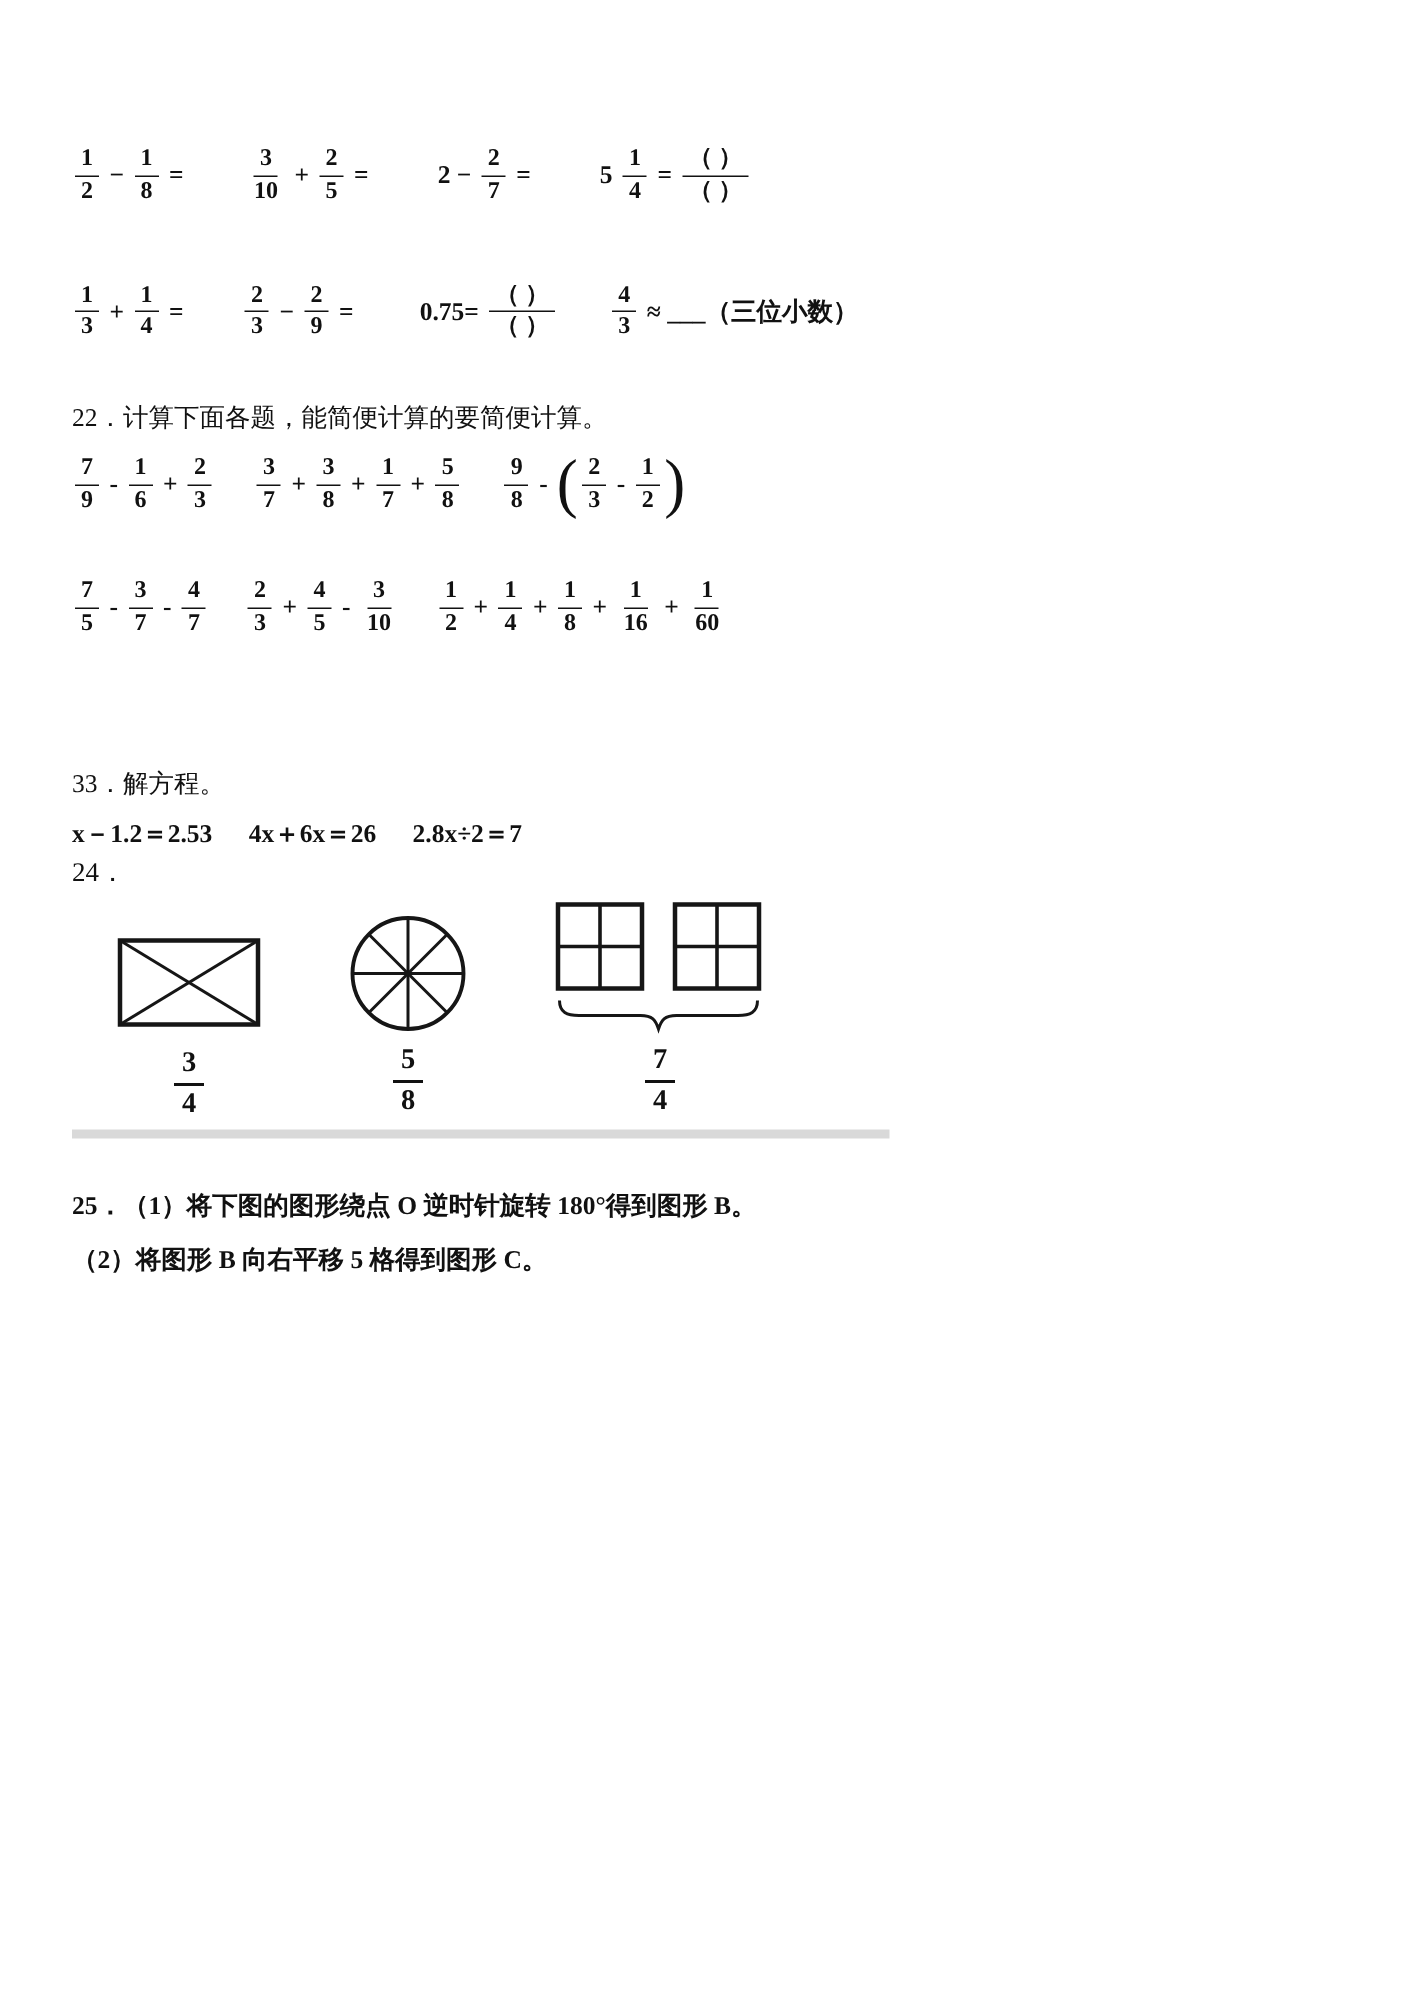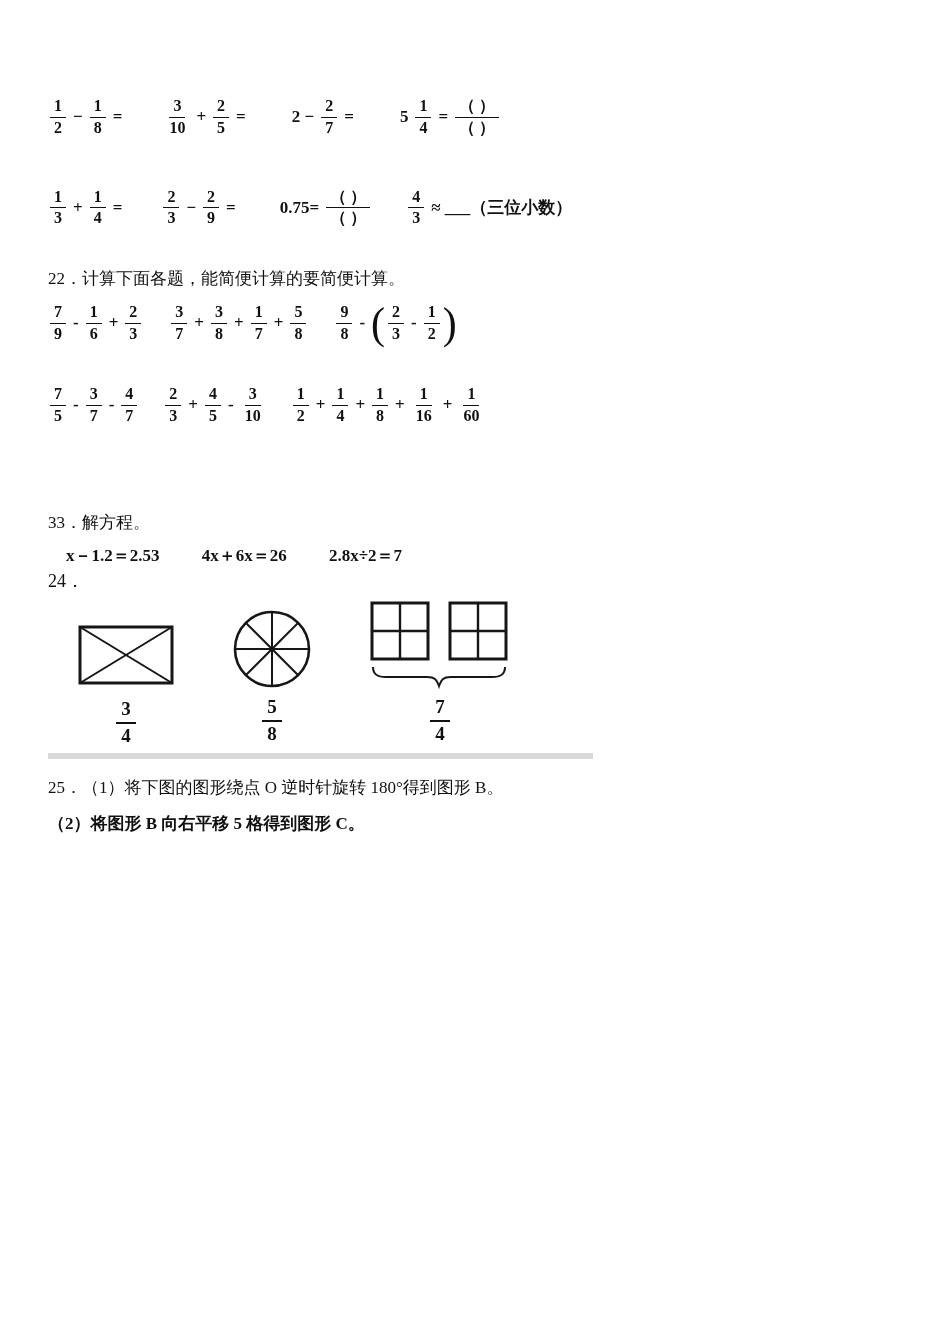--- a/index.html
+++ b/index.html
@@ -27,42 +27,42 @@
   .frac .den { display:block; padding:0 4px; }
 
   .bigparen { font-size:42px; font-weight:400; line-height:0.9; margin:0 1px;
               transform:scaleY(1.05); }
 
   
   .qtext { font-size:17px; line-height:22px; }
   .q22-header { margin-top:39px; }
   .q23-header { margin-top:86px; }
   .equations  { margin-top:10px; font-size:17px; font-weight:bold; }
-  .equations span { margin-right:20px;margin-left:18px; }
+  .equations span { margin-right:20px; }
   .section-header { margin-top:82px; font-size:17px; font-weight:bold; }
 
   .q24-title { margin-top:2px; font-size:17px; display:flex; align-items:baseline; }
   .q24-title .num-part { font-size:18px;text-align:center; }
   .q24-title .big-part { font-size:25px; letter-spacing:1px; }
 
   
   .figure { margin-top:2px; width:545px; display:flex; align-items:flex-start;
             gap:58px; padding:6px 0 4px 30px;
             border-bottom:6px solid #d9d9d9; }
   .fig-item { display:flex; flex-direction:column; align-items:center; }
   .fig-rect    { margin-top:24px; }
   .fig-circle  { margin-top:8px; }
   .fig-squares { margin-top:0; }
   .fig-rect .frac    { margin-top:12px; }
   .fig-circle .frac  { margin-top:6px; }
   .fig-squares .frac { margin-top:4px; }
   .frac.big { font-size:19px; }
   .frac.big .num { border-bottom-width:2px; padding:0 5px; }
 
-  .q25-line1 { margin-top:18px; font-weight:normal; }
+  .q25-line1 { margin-top:34px; font-weight:bold; }
   .q25-line2 { margin-top:14px; font-weight:bold; }
 </style>
 </head>
 <body>
 
 <div class="page">
 
   <div class="exrow row-a">
     <div class="expr">
         <span class="frac">

